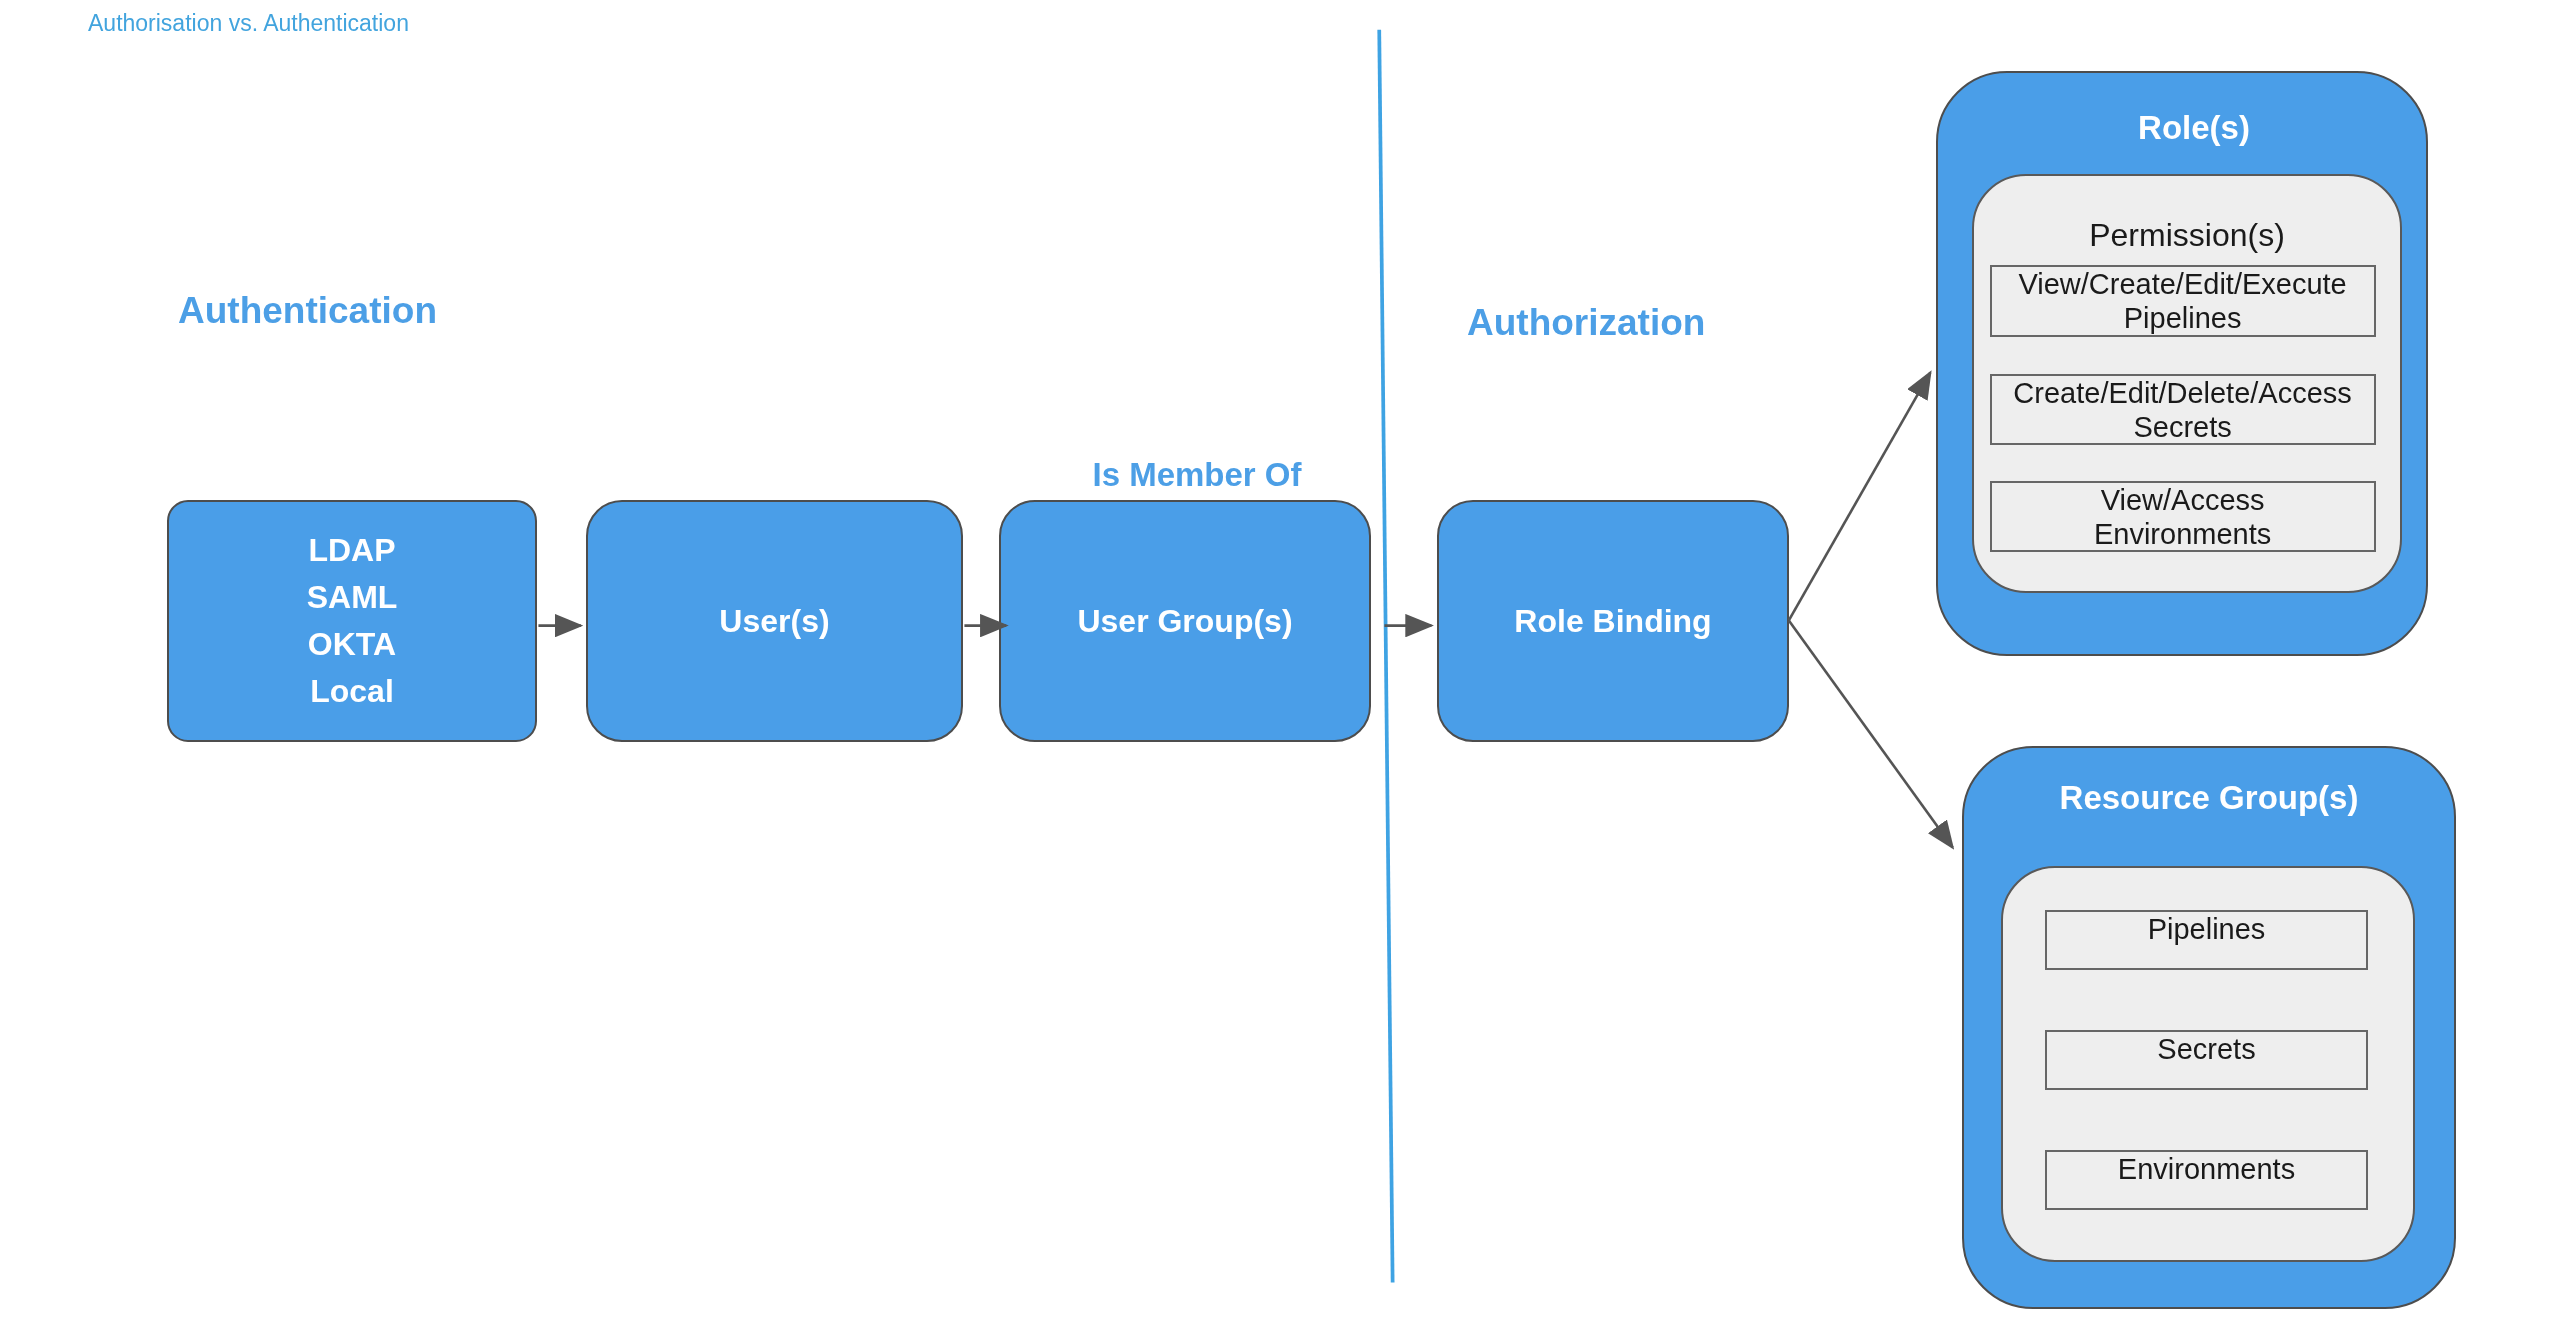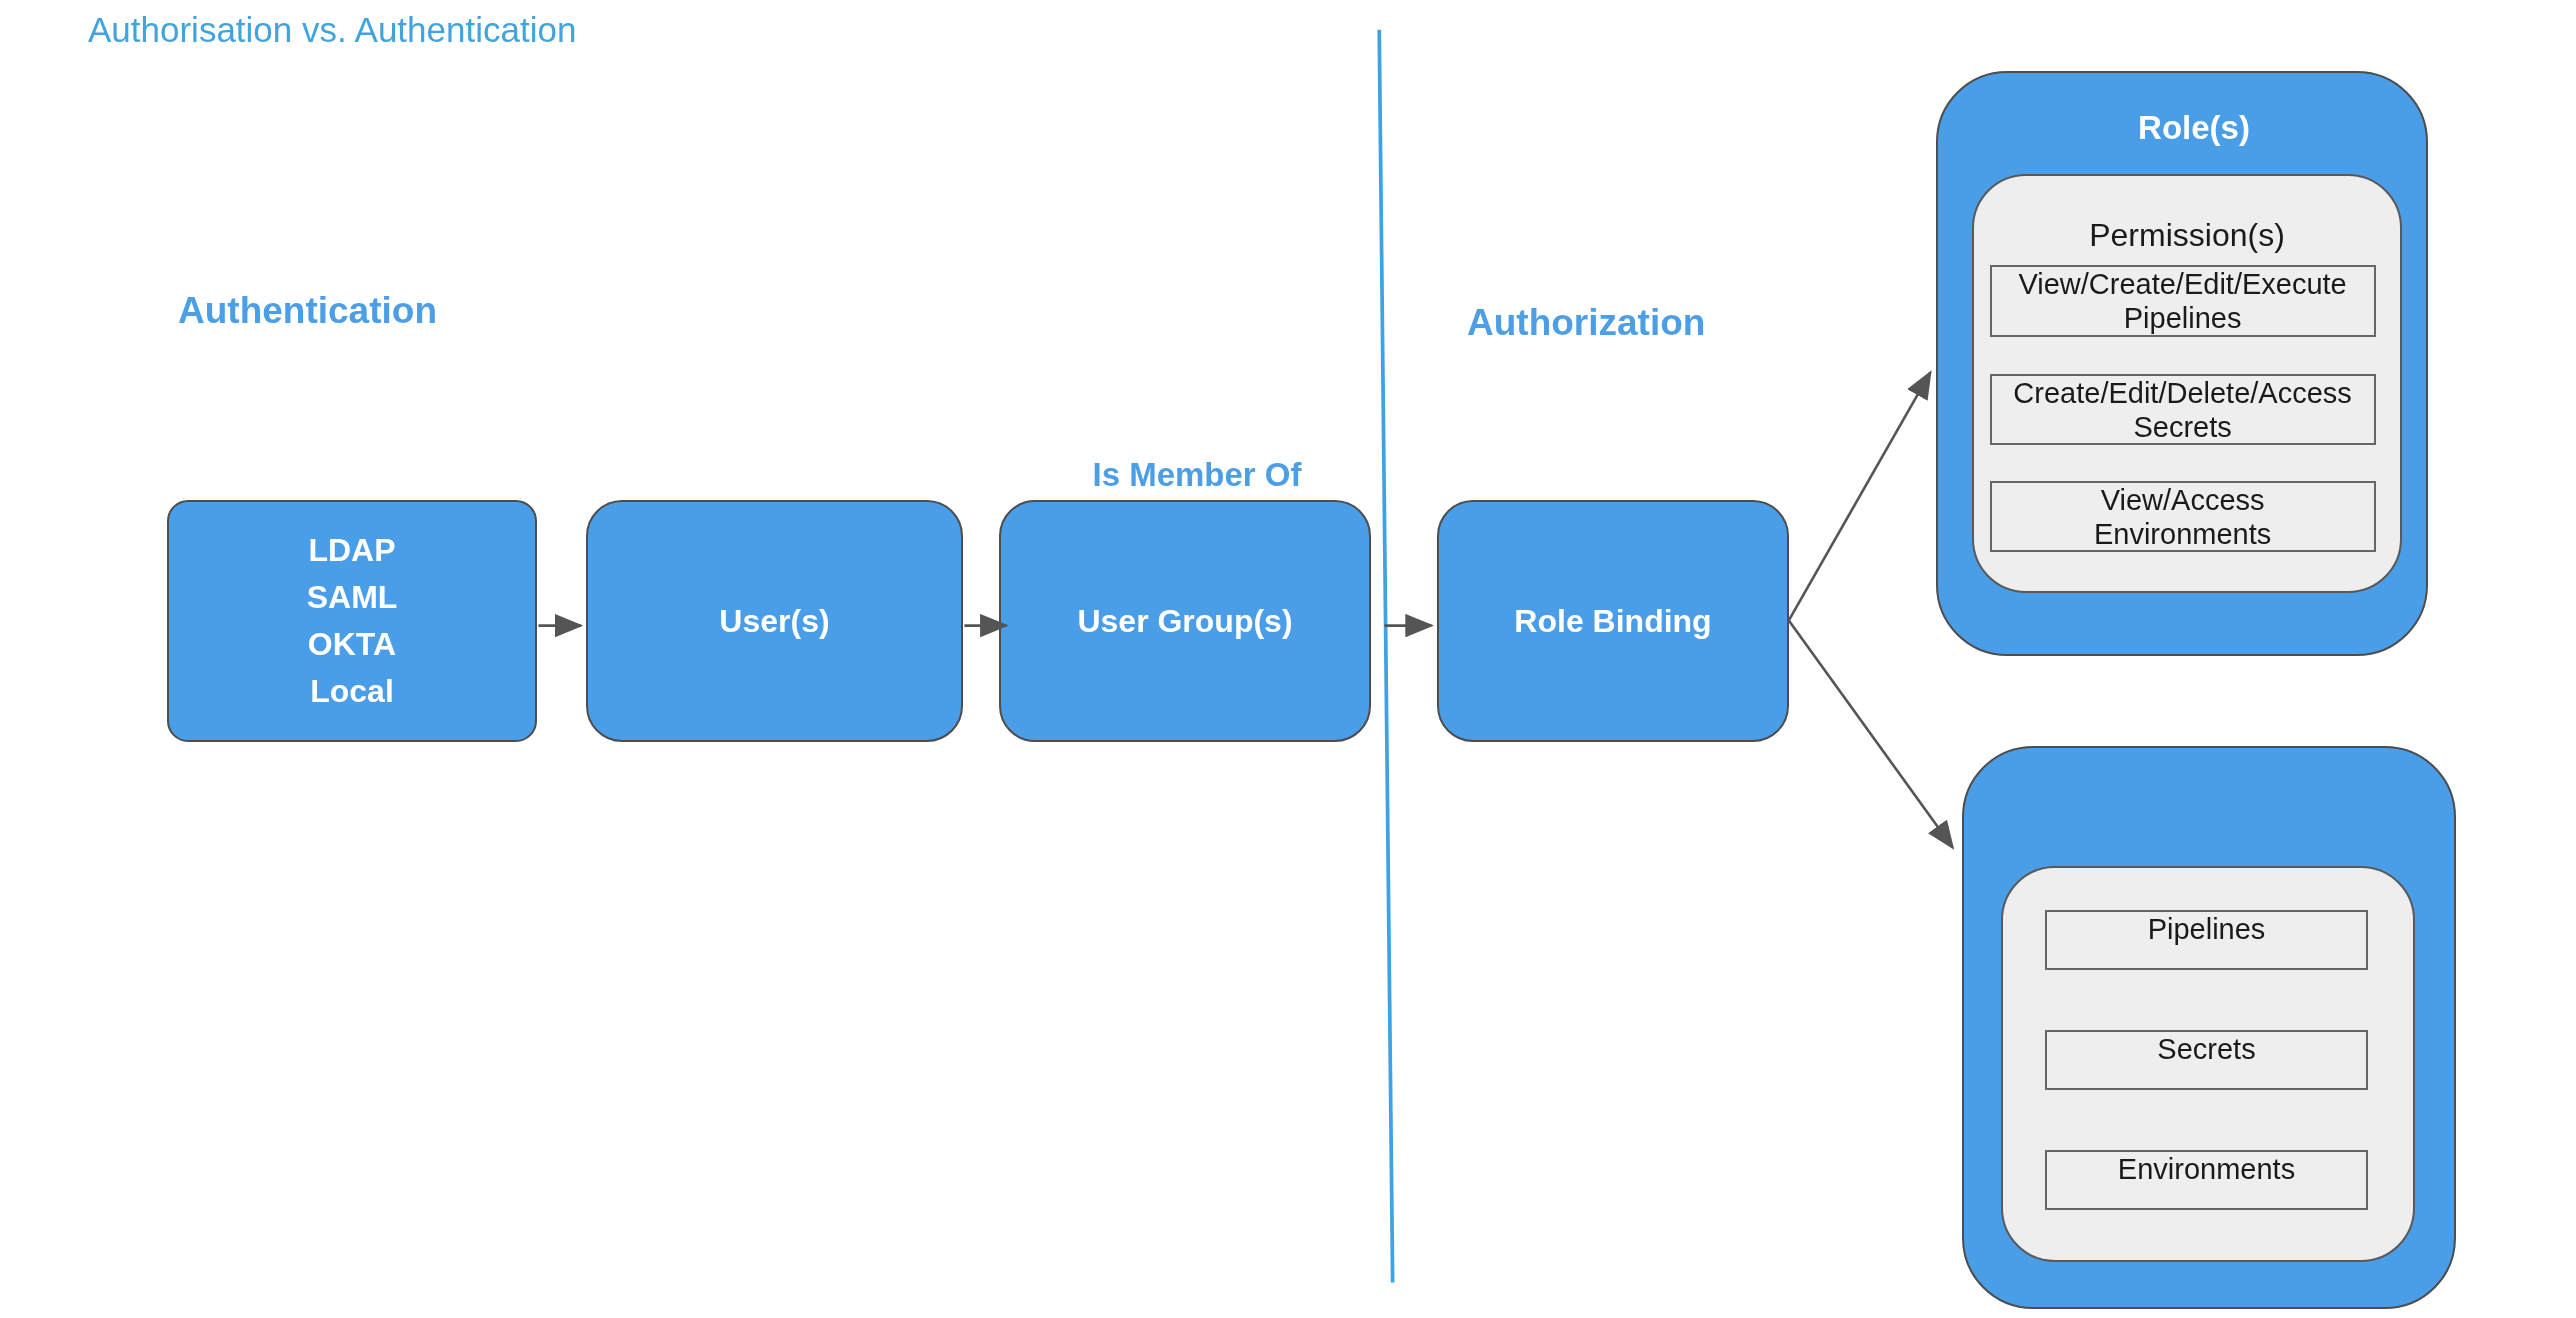--- a/index.html
+++ b/index.html
@@ -6,21 +6,21 @@
     --c-node_fill:#4A9EE8; --c-node_border:#4D4D4D; --c-panel_fill:#EEEEEE;
     --c-panel_border:#595959; --c-item_fill:#EEEEEE; --c-item_border:#666666;
     --c-arrow:#555555; --c-divider:#3FA3E3; --c-heading_text:#4C9FE6;
     --c-title_text:#42A4DE; --c-dark_text:#1A1A1A; --c-node_text:#FFFFFF;
     --c-background:#FFFFFF;
   }
   html,body { margin:0; padding:0; background:var(--c-background); }
   body { font-family:"Liberation Sans", sans-serif; }
   .canvas { position:relative; width:2576px; height:1319px; background:var(--c-background); overflow:hidden; }
 
-  .page-title { position:absolute; left:88px; top:10.4px; font-size:35px; color:var(--c-title_text); white-space:nowrap; }
+  .page-title { position:absolute; left:88px; top:10.4px; font-size:23px; color:var(--c-title_text); white-space:nowrap; }
 
   .heading { position:absolute; font-weight:bold; font-size:37px; color:var(--c-heading_text); white-space:nowrap; }
   .heading.authn { left:178px; top:290px; }
   .heading.authz { left:1467px; top:302px; }
 
   .annotation { position:absolute; font-weight:bold; font-size:33px; color:var(--c-heading_text); text-align:center; }
   .annotation.users  { left:586px;  width:377px; top:451px; }
   .annotation.groups { left:1011px; width:372px; top:456px; }
 
   .node { position:absolute; background:var(--c-node_fill); border:2.2px solid var(--c-node_border);
@@ -111,20 +111,21 @@
         <div>Secrets</div>
       </div>
       <div class="item perm-item p2">
         <div>View/Access</div>
         <div>Environments</div>
       </div>
     </div>
   </div>
 
   <div class="container-node resources">
+    <div class="container-title">Resource Group(s)</div>
     <div class="inner-panel resources-inner">
       <div class="item res-item r0">Pipelines</div>
       <div class="item res-item r1">Secrets</div>
       <div class="item res-item r2">Environments</div>
     </div>
   </div>
 
   <svg class="overlay" viewBox="0 0 3459 1771" xmlns="http://www.w3.org/2000/svg">
     <defs>
       <marker id="ah" markerWidth="11" markerHeight="9" refX="10" refY="4.5" orient="auto">

